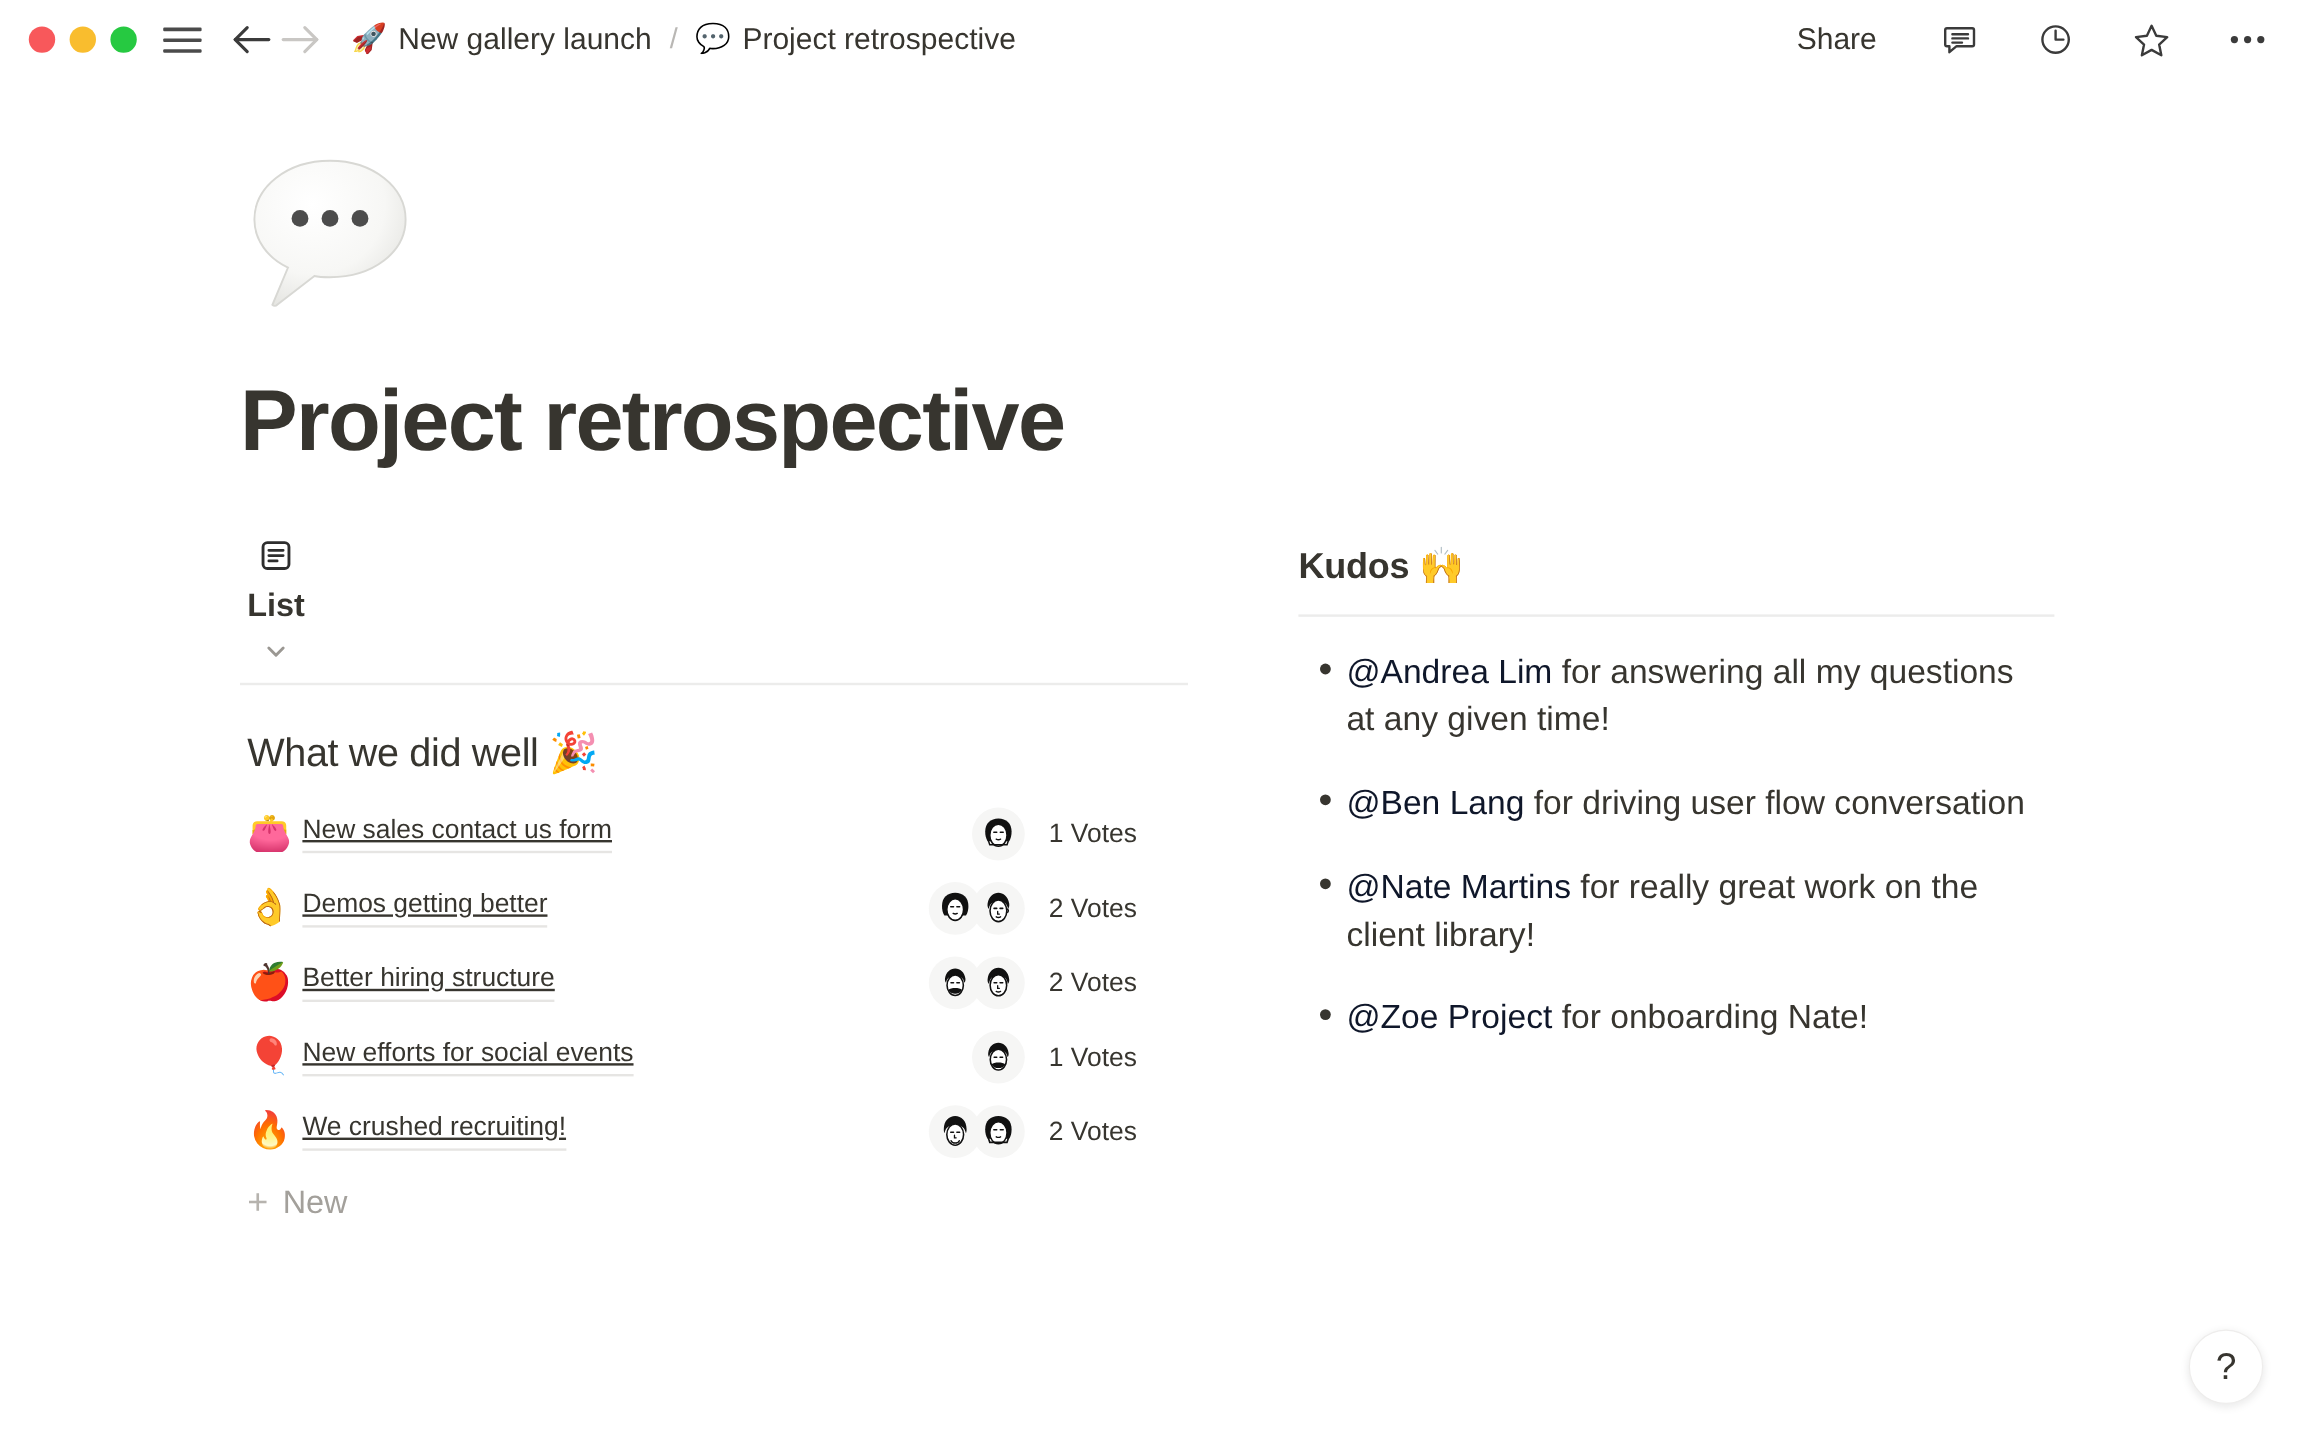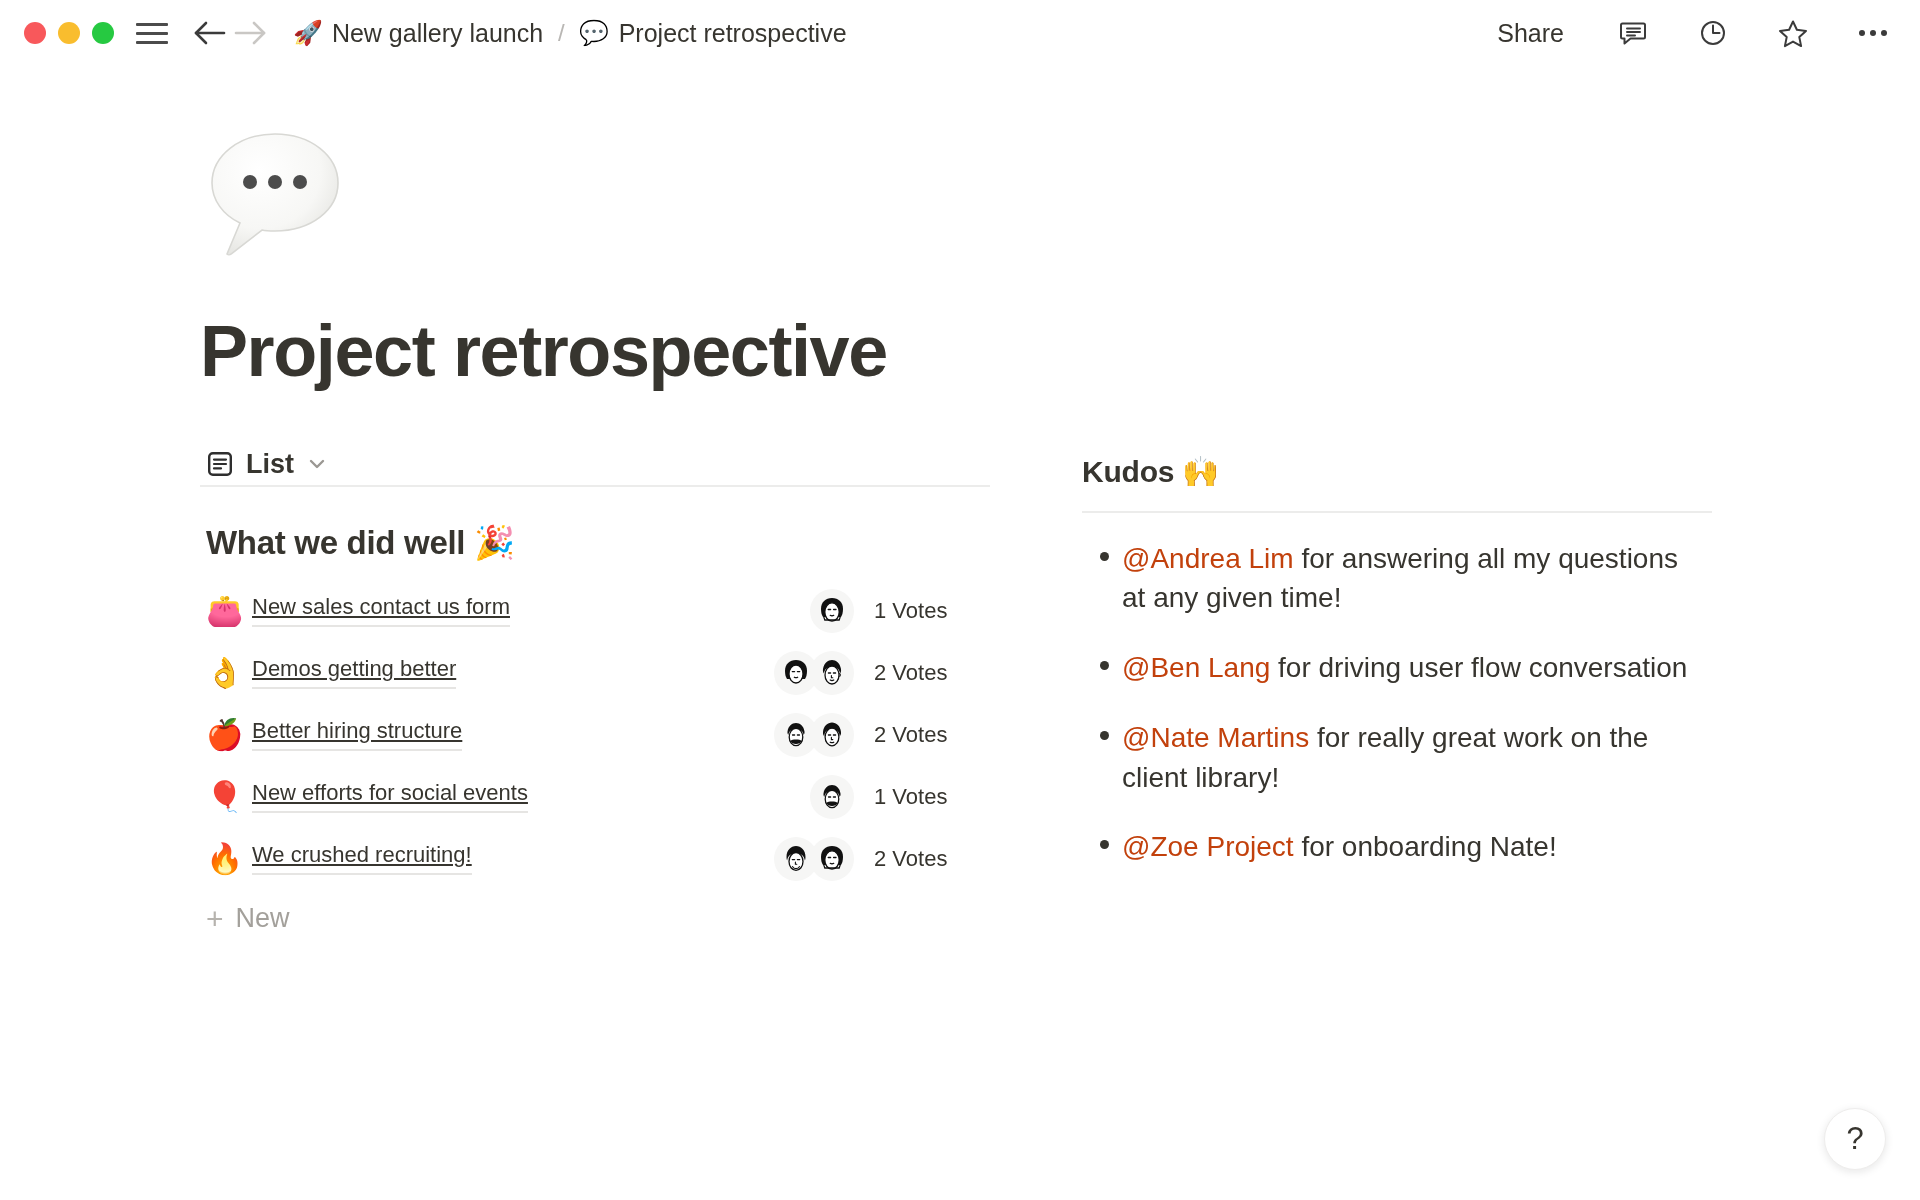--- a/index.html
+++ b/index.html
@@ -114,29 +114,30 @@
   .col-right { width: 630px; flex: none; padding-top: 8px; }
 
   
   .view-select {
     display: inline-flex;
     align-items: center;
     gap: 12px;
     cursor: pointer;
     padding: 3px 6px;
     border-radius: 4px;
-    margin-bottom: 2px;
+    margin-bottom: 12px;
+    flex-direction: column;
   }
   .view-label { font-size: 27px; font-weight: bold; color: #37352f; }
 
   .divider { height: 2px; background: #ececeb; width: 100%; }
 
   .section-heading {
     font-size: 33px;
-    font-weight: bold;
+    font-weight: normal;
     color: #37352f;
     margin: 36px 0 18px 6px;
     letter-spacing: -0.3px;
   }
 
   
   .list-row {
     display: flex;
     align-items: center;
     height: 62px;
@@ -210,21 +211,21 @@
     line-height: 1.42;
     color: #37352f;
   }
   .bullet {
     width: 36px; flex: none;
     display: flex; justify-content: center;
     padding-top: 13px;
   }
   .bullet i { width: 9px; height: 9px; border-radius: 50%; background: #37352f; display: block; }
   .kudos-text { max-width: 580px; }
-  .mention { color: #c2410c; }
+  .mention { color: #0f172a; }
 
   
   .help-btn {
     position: absolute;
     right: 34px;
     bottom: 30px;
     width: 62px; height: 62px;
     border-radius: 50%;
     background: #ffffff;
     border: 1px solid #eeedec;

